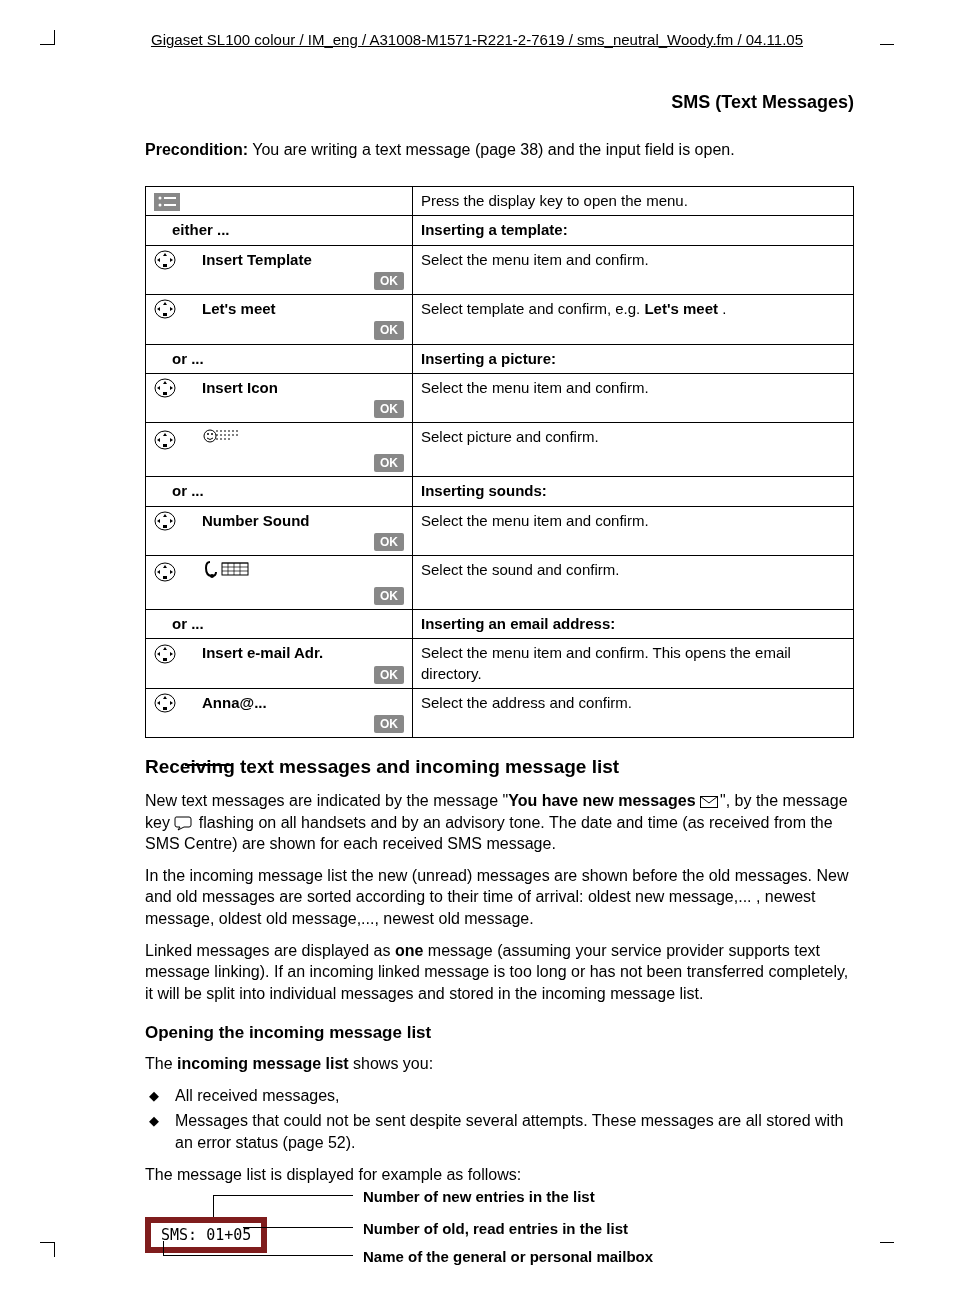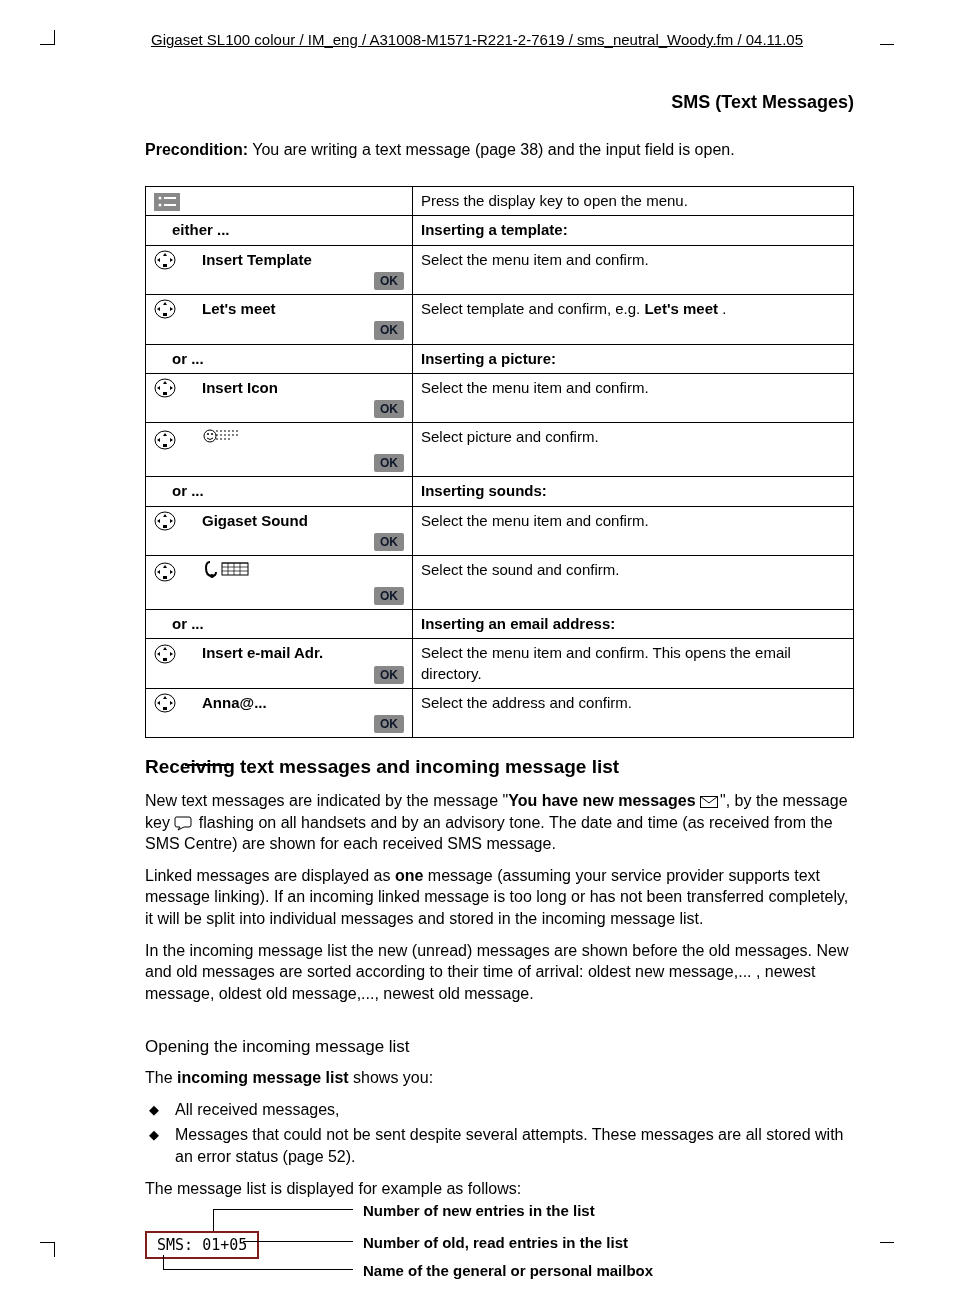--- a/index.html
+++ b/index.html
@@ -52,21 +52,21 @@
   .col-left { width: 250px; }
   .menu-icon, .nav-icon {
     display: inline-block;
     vertical-align: middle;
     margin-right: 2px;
   }
   .menu-icon svg, .nav-icon svg { display: block; }
   .ok-badge {
     display: inline-block;
     background: #888;
-    color: #0f172a;
+    color: #ffffff;
     font-size: 12px;
     font-weight: bold;
     padding: 1px 6px;
     border-radius: 2px;
     vertical-align: middle;
     float: right;
     margin-top: 2px;
   }
   .left-inner {
     display: flex;
@@ -82,43 +82,43 @@
   }
   .rule-marker {
     position: absolute;
     left: 40px;
     width: 46px;
     border-top: 2px solid #000;
     margin-top: 10px;
   }
   h3.subsub {
     font-size: 17px;
-    font-weight: normal;
-    margin: 32px 0 8px 0;
+    font-weight: bold;
+    margin: 18px 0 8px 0;
   }
   p { margin: 6px 0 10px 0; }
   ul.diamond { list-style: none; padding-left: 0; margin: 4px 0 10px 0;}
   ul.diamond li { padding-left: 30px; position: relative; margin-bottom: 4px;}
   ul.diamond li::before {
     content: "◆";
     position: absolute;
     left: 4px;
     font-size: 13px;
     top: 2px;
   }
   .diagram-area {
     position: relative;
     height: 90px;
     margin-top: 10px;
   }
   .sms-box {
     position: absolute;
     left: 0px;
     top: 22px;
-    border: 2px solid #7f1d1d;
+    border: 6px solid #7f1d1d;
     padding: 2px 10px;
     font-family: monospace;
     font-size: 15px;
   }
   .d-line { position: absolute; background: #000; }
   .d-label { position: absolute; font-size: 15px; white-space: nowrap; font-weight: bold; }
   .pic-glyph, .sound-glyph {
     display:inline-block; font-size:17px; font-weight:bold;
   }
 </style>
@@ -246,21 +246,21 @@
             <div class="left-inner">
               <span class="nav-icon">
                 <svg width="22" height="20" viewBox="0 0 22 20">
                   <ellipse cx="11" cy="10" rx="10" ry="9" fill="none" stroke="#000"></ellipse>
                   <path d="M11 3 L9 6 L13 6 Z" fill="#000"></path>
                   <rect x="9" y="14" width="4" height="3" fill="#000"></rect>
                   <path d="M3 10 L6 8 L6 12 Z" fill="#000"></path>
                   <path d="M19 10 L16 8 L16 12 Z" fill="#000"></path>
                 </svg>
               </span>
-              <span class="left-text">Gigaset Sound</span>
+              <span class="left-text">Number Sound</span>
             </div>
             <span class="ok-badge">OK</span>
           </td>
           <td><span>Select the menu item and confirm.</span></td>
         </tr>
         <tr>
           <td class="col-left">
             <div class="left-inner">
               <span class="nav-icon">
                 <svg width="22" height="20" viewBox="0 0 22 20">
@@ -338,25 +338,25 @@
           <path d="M0.5 0.5 L9 7 L17.5 0.5" fill="none" stroke="#000"></path>
         </svg>
   </span><span>", by the message key </span>
   <span class="menu-icon">
     <svg width="18" height="16" viewBox="0 0 18 16">
           <path d="M2 2 Q1 2 1 4 L1 10 Q1 12 3 12 L6 12 L4 15 L10 12 L15 12 Q17 12 17 10 L17 4 Q17 2 15 2 Z" fill="none" stroke="#000"></path>
         </svg>
   </span><span> flashing on all handsets and by an advisory tone. The date and time (as received from the SMS Centre) are shown for each received SMS message.</span>
 </p>
 
+<p>In the incoming message list the new (unread) messages are shown before the old messages. New and old messages are sorted according to their time of arrival: oldest new message,... , newest message, oldest old message,..., newest old message.</p>
+
 <p>
   <span>Linked messages are displayed as </span><b>one</b><span> message (assuming your service provider supports text message linking). If an incoming linked message is too long or has not been transferred completely, it will be split into individual messages and stored in the incoming message list.</span>
 </p>
-
-<p>In the incoming message list the new (unread) messages are shown before the old messages. New and old messages are sorted according to their time of arrival: oldest new message,... , newest message, oldest old message,..., newest old message.</p>
 
 <h3 class="subsub">Opening the incoming message list</h3>
 
 <p>
   <span>The </span><b>incoming message list</b><span> shows you:</span>
 </p>
 
 <ul class="diamond">
   <li>All received messages,</li>
   <li>Messages that could not be sent despite several attempts. These messages are all stored with an error status (page 52).</li>

